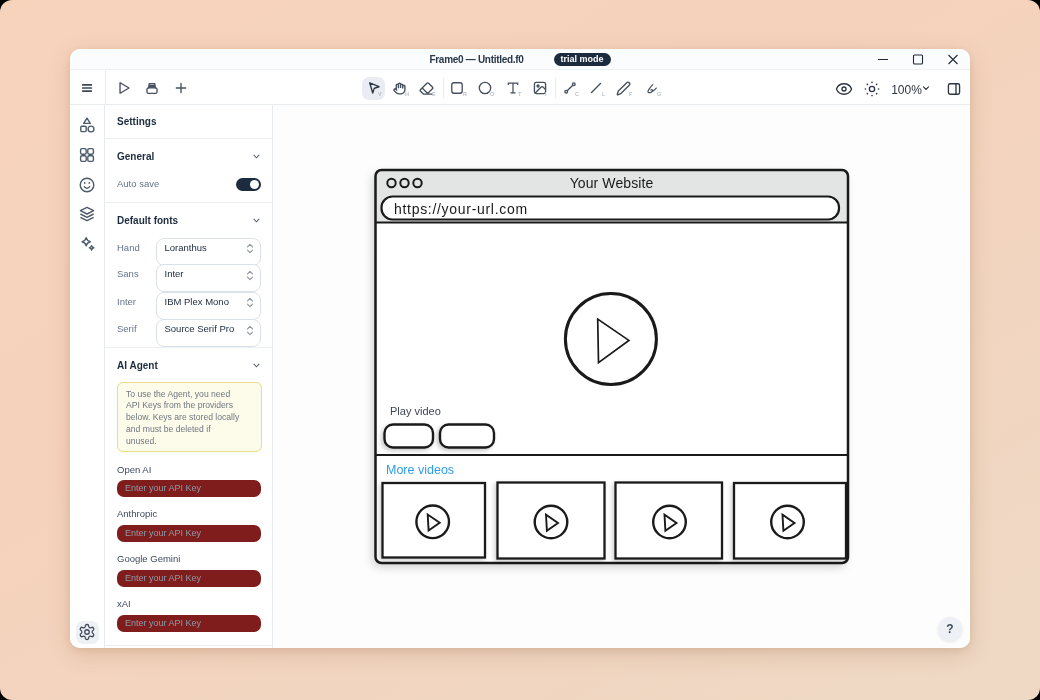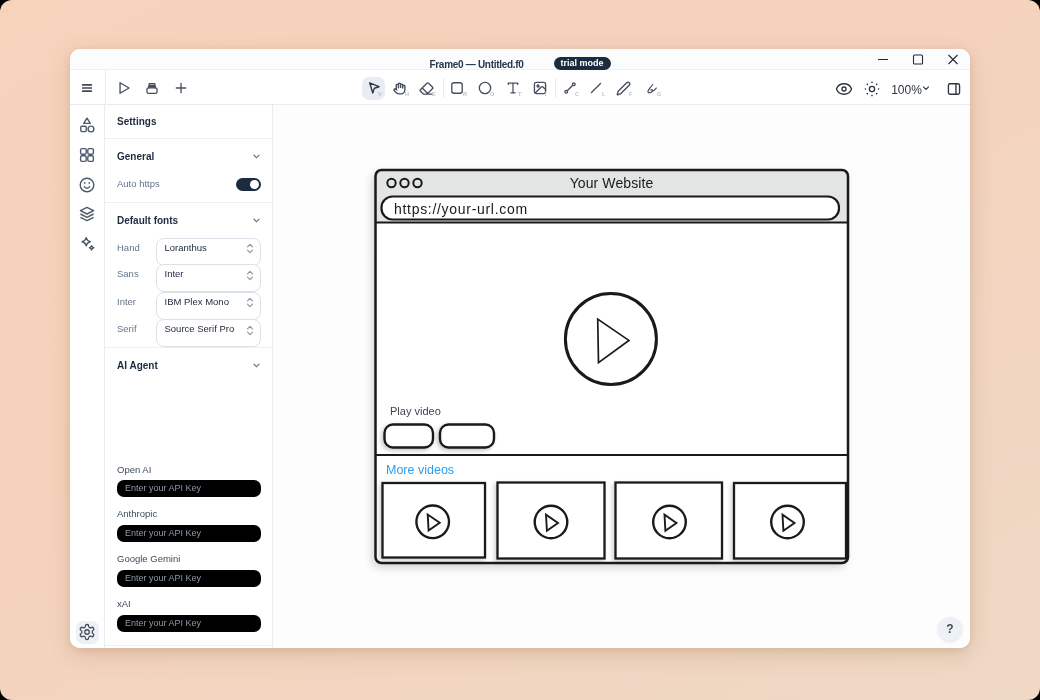--- a/index.html
+++ b/index.html
@@ -6,21 +6,21 @@
   html,body { width:1040px; height:700px; background:#000; overflow:hidden;
     font-family:"Liberation Sans", sans-serif; }
   #bg { position:absolute; inset:0; border-radius:12px;
     background:linear-gradient(150deg,#f7d3bc 0%,#f5d2bc 40%,#eed9c5 100%); }
   #win { position:absolute; left:70px; top:49px; width:900px; height:599px;
     background:#fff; border-radius:10px; overflow:hidden;
     box-shadow:0 6px 22px rgba(140,90,50,.20), 0 2px 6px rgba(140,90,50,.12); }
   #titlebar { position:absolute; left:0; top:0; width:900px; height:21px;
     background:#fbfcfd; border-bottom:1px solid #eef1f4; }
   #titlegrp { position:absolute; left:0; top:0; width:900px; height:21px;
-    display:flex; align-items:flex-end; justify-content:center; gap:14px; }
+    display:flex; align-items:center; justify-content:center; gap:14px; }
   #titletext { font-size:10px; font-weight:700; color:#27374b; letter-spacing:-.3px; }
   #badge { background:#1c2b3e; color:#fff; font-size:9px; font-weight:700;
     border-radius:8px; padding:1.5px 7px 2.5px; line-height:1;margin-left:16px; }
   .wc { position:absolute; top:0; width:30px; height:21px; display:flex;
     align-items:center; justify-content:center; }
   #toolbar { position:absolute; left:0; top:21px; width:900px; height:35px;
     background:#fff; border-bottom:1px solid #e9ecef; }
   .vdiv { position:absolute; width:1px; background:#e9ecef; }
   #rail { position:absolute; left:0; top:56px; width:35px; height:543px;
     background:#fff; border-right:1px solid #e9ecef; }
@@ -30,21 +30,21 @@
     background:#fdfdfd; }
   .icon { position:absolute; }
   .sub { position:absolute; font-size:5.5px; color:#b9c1cb; font-weight:700; }
   .hdr { position:absolute; left:12px; font-size:10px; font-weight:700; color:#1c2b3e; }
   .chev { position:absolute; left:147px; width:9px; height:9px; }
   .hr { position:absolute; left:0; width:168px; height:1px; background:#edf0f3; }
   .lbl { position:absolute; left:12px; color:#64748b; }
   .sel { position:absolute; left:50.5px; width:105px; height:28px; background:#fff;
     border:1px solid #dbe1e8; border-radius:8px; color:#212f42; font-size:9.5px;
     line-height:18px; padding-left:8px; }
-  .inp { position:absolute; left:12px; width:144px; height:17px; background:#000000;
+  .inp { position:absolute; left:12px; width:144px; height:17px; background:#7f1d1d;
     border-radius:7px; color:#8d99a9; font-size:9px; line-height:17px; padding-left:8px; }
   .flbl { position:absolute; left:12px; color:#3d4b5c; }
   #warn { position:absolute; left:12px; top:276.5px; width:144.5px; height:70px;
     background:#fdfbe9; border:1px solid #e9dd85; border-radius:6px;
     padding:6px 0 0 8px; color:#6e7681; font-size:8.6px; line-height:11.9px; }
   #help { position:absolute; left:665px; top:512px; width:24px; height:24px;
     border-radius:50%; background:#edf1f6; color:#414b5a; font-size:12px;
     font-weight:700; text-align:center; line-height:24px;
     box-shadow:0 1px 3px rgba(0,0,0,.1); }
   svg { display:block; }
@@ -186,21 +186,21 @@
           <circle cx="12" cy="12" r="3"></circle>
         </svg>
   </div>
   <div id="panel">
     <div class="hdr" style="top:11px">Settings</div>
     <div class="hr" style="top:33px"></div>
     <div class="hdr" style="top:45.5px">General</div>
     <svg class="chev" style="top:47px" viewBox="0 0 9 9">
           <path d="M2 3.2 L4.5 5.8 L7 3.2" fill="none" stroke="#5b6878" stroke-width="1.1" stroke-linecap="round"></path>
         </svg>
-    <div class="lbl" style="top:73px">Auto https</div>
+    <div class="lbl" style="top:73px">Auto save</div>
     <div style="position:absolute; left:131px; top:72.5px; width:25px; height:13px; background:#1c2b3e; border-radius:7px;">
           <div style="position:absolute; right:2px; top:2px; width:9px; height:9px; background:#fff; border-radius:50%;"></div>
         </div>
     <div class="hr" style="top:97px"></div>
     <div class="hdr" style="top:109.5px">Default fonts</div>
     <svg class="chev" style="top:111px" viewBox="0 0 9 9">
           <path d="M2 3.2 L4.5 5.8 L7 3.2" fill="none" stroke="#5b6878" stroke-width="1.1" stroke-linecap="round"></path>
         </svg>
     <div class="lbl" style="top:136.6px">Hand</div>
         <div class="sel" style="top:132.6px">Loranthus<svg style="position:absolute;right:6px;top:4.5px" width="8" height="11" viewBox="0 0 8 11" fill="none" stroke="#8c97a5" stroke-width="1.2" stroke-linecap="round" stroke-linejoin="round">
@@ -216,20 +216,21 @@
           </svg></div>
     <div class="lbl" style="top:218px">Serif</div>
         <div class="sel" style="top:214px">Source Serif Pro<svg style="position:absolute;right:6px;top:4.5px" width="8" height="11" viewBox="0 0 8 11" fill="none" stroke="#8c97a5" stroke-width="1.2" stroke-linecap="round" stroke-linejoin="round">
             <path d="M1.5 3.8 L4 1.3 L6.5 3.8 M1.5 7.2 L4 9.7 L6.5 7.2"></path>
           </svg></div>
     <div class="hr" style="top:242px"></div>
     <div class="hdr" style="top:254.5px">AI Agent</div>
     <svg class="chev" style="top:256px" viewBox="0 0 9 9">
           <path d="M2 3.2 L4.5 5.8 L7 3.2" fill="none" stroke="#5b6878" stroke-width="1.1" stroke-linecap="round"></path>
         </svg>
+    <div id="warn">To use the Agent, you need<br>API Keys from the providers<br>below. Keys are stored locally<br>and must be deleted if<br>unused.</div>
     <div class="flbl" style="top:358.5px">Open AI</div>
     <div class="inp" style="top:374.5px">Enter your API Key</div>
     <div class="flbl" style="top:403.2px">Anthropic</div>
     <div class="inp" style="top:419.5px">Enter your API Key</div>
     <div class="flbl" style="top:447.8px">Google Gemini</div>
     <div class="inp" style="top:464.5px">Enter your API Key</div>
     <div class="flbl" style="top:493px">xAI</div>
     <div class="inp" style="top:509.5px">Enter your API Key</div>
     <div class="hr" style="top:540px"></div>
   </div>

